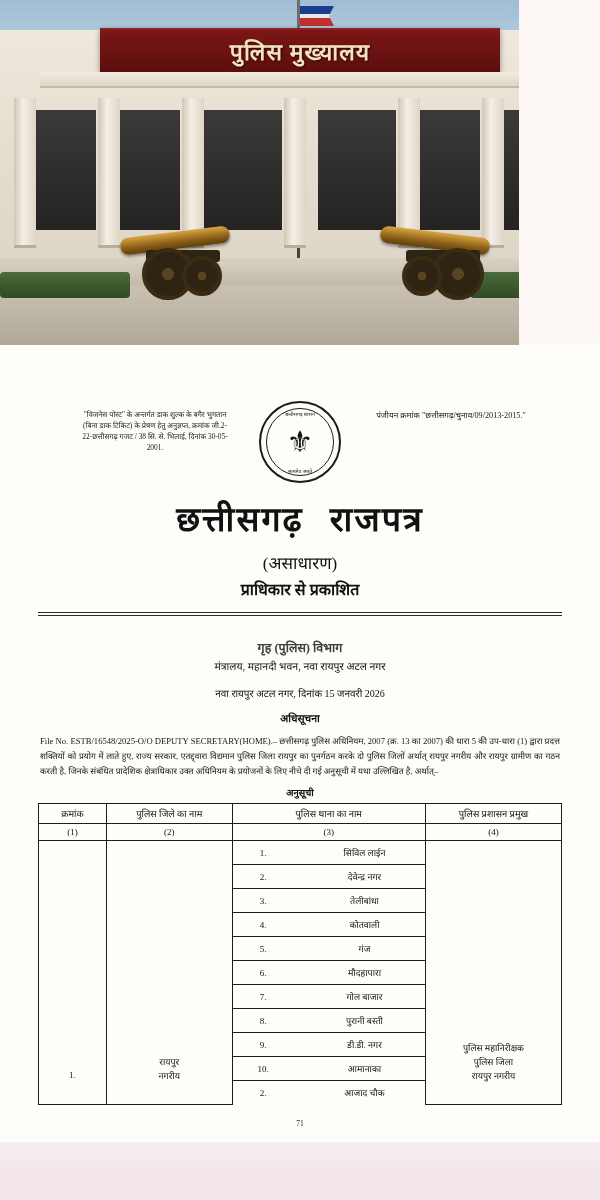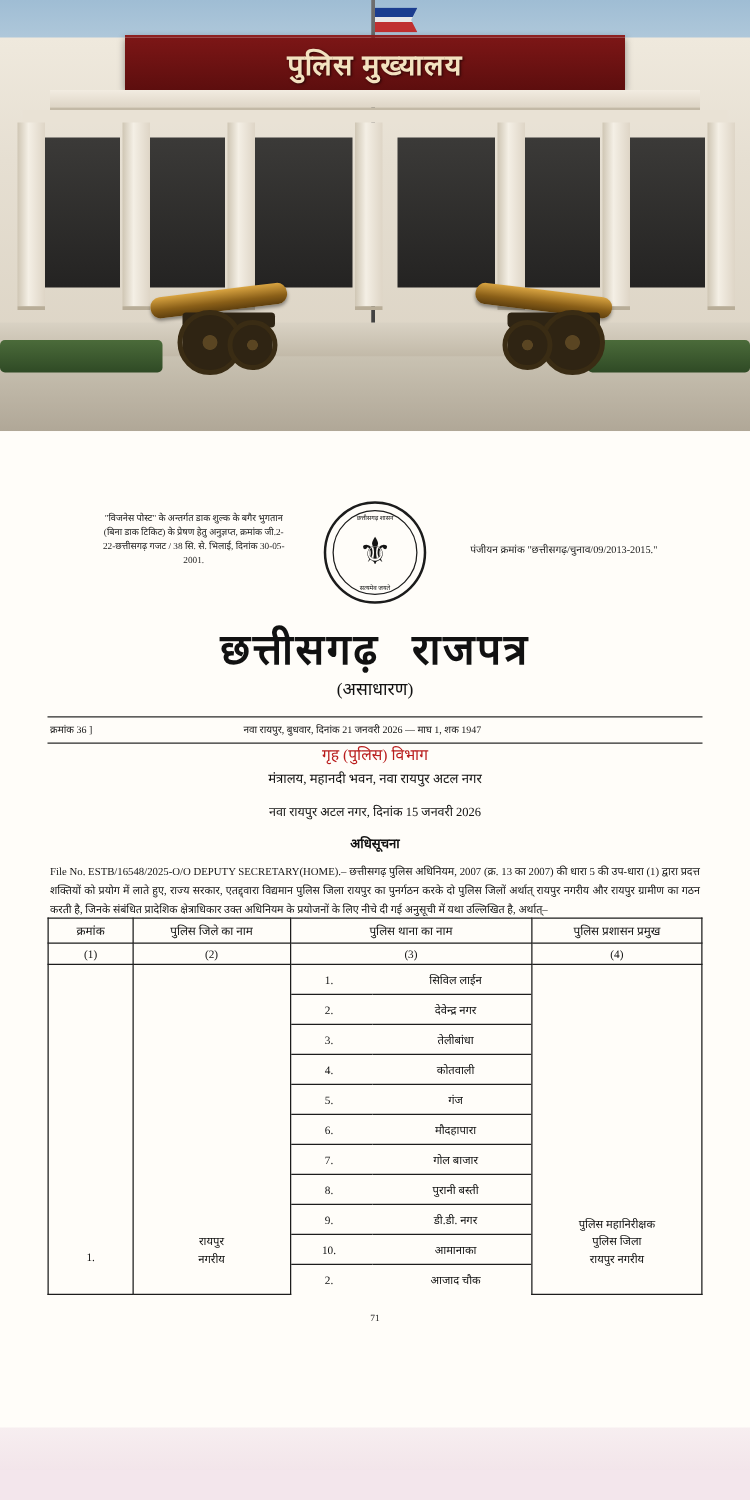--- a/index.html
+++ b/index.html
@@ -12,21 +12,21 @@
   .page {
     position: relative;
     width: 600px; height: 1200px;
     overflow: hidden;
     background: #fdf8f6;
   }
 
   
   .photo {
     position: relative;
-    width: 600px; height: 345px;
+    width: 519px; height: 345px;
     background: linear-gradient(#b9cfe0 0%, #cfdce6 45%, #d8dfe4 60%, #c8c3b8 78%, #b9b2a4 100%);
     overflow: hidden;
   }
   .sky {
     position:absolute; left:0; top:0; width:600px; height:120px;
     background: linear-gradient(#9fbdd4 0%, #c4d6e2 60%, #dbe4e9 100%);
   }
   
   .bldg {
     position: absolute; left: 0; top: 30px; width: 600px; height: 245px;
@@ -120,21 +120,21 @@
     background:#fffdf9;
     padding: 56px 38px 0 38px;
   }
   .hdr-row { position:relative; height:92px; }
   .hdr-left {
     position:absolute; left:42px; top:8px; width:150px;
     font-family:"Liberation Serif", serif;
     font-size:7.4px; line-height:1.5; color:#1a1a1a; text-align:center;
   }
   .hdr-right {
-    position:absolute; right:36px; top:32px; width:150px;
+    position:absolute; right:36px; top:8px; width:150px;
     font-family:"Liberation Serif", serif;
     font-size:8.2px; line-height:1.6; color:#1a1a1a; text-align:center;
   }
   .emblem {
     position:absolute; left:50%; transform:translateX(-50%); top:0;
     width:82px; height:82px; border-radius:50%;
     border:2px solid #1c1c1c;
     background:#fffdf9;
     display:flex; align-items:center; justify-content:center;
   }
@@ -155,37 +155,37 @@
     font-family:"Liberation Serif", serif;
     font-weight:bold;
     font-size:34px;
     letter-spacing:2px;
     color:#111;
     margin-top:2px;
   }
   .title .gap { display:inline-block; width:26px; }
   .sub1 {
     text-align:center; font-family:"Liberation Serif", serif;
-    font-size:14px; color:#111; 
+    font-size:17px; color:#111; margin-top:10px;
   }
   .sub2 {
     text-align:center; font-family:"Liberation Serif", serif;
     font-weight:bold; font-size:16px; color:#111; margin-top:4px;
   }
   .rule { border-top:1px solid #2b2b2b; margin-top:12px; }
   .rule2 { border-top:1px solid #2b2b2b; margin-top:2px; }
   .meta-row {
     display:flex; align-items:center; justify-content:space-between;
     font-family:"Liberation Serif", serif; font-size:8px; color:#151515;
     padding: 3px 2px 4px 2px;
   }
   .meta-center { flex:1; text-align:center; }
   .dept {
     text-align:center; font-family:"Liberation Serif", serif;
-    font-weight:normal; font-size:12.5px; color:#b91c1c; margin-top:0;
+    font-weight:bold; font-size:12.5px; color:#404040; margin-top:23px;
   }
   .dept2 {
     text-align:center; font-family:"Liberation Serif", serif;
     font-size:10.5px; color:#111; margin-top:3px;
   }
   .place {
     text-align:center; font-family:"Liberation Serif", serif;
     font-size:10px; color:#111; margin-top:13px;
   }
   .notif {
@@ -302,39 +302,36 @@
             <div class="emblem-bottom">सत्यमेव जयते</div>
           </div>
         </div>
         <div class="hdr-right">पंजीयन क्रमांक "छत्तीसगढ़/चुनाव/09/2013-2015."</div>
       </div>
 
       <div class="title">
         <span>छत्तीसगढ़</span><span class="gap"></span><span>राजपत्र</span>
       </div>
       <div class="sub1">(असाधारण)</div>
+      <div class="sub2">प्राधिकार से प्रकाशित</div>
 
       <div class="rule"></div>
-      <div class="meta-row">
-        <div>क्रमांक 36 ]</div>
-        <div class="meta-center">नवा रायपुर, बुधवार, दिनांक 21 जनवरी 2026 — माघ 1, शक 1947</div>
-        <div style="width:54px;"></div>
-      </div>
       <div class="rule2"></div>
 
       <div class="dept">गृह (पुलिस) विभाग</div>
       <div class="dept2">मंत्रालय, महानदी भवन, नवा रायपुर अटल नगर</div>
       <div class="place">नवा रायपुर अटल नगर, दिनांक 15 जनवरी 2026</div>
       <div class="notif">अधिसूचना</div>
 
       <div class="body-para">
         <span>File No.  ESTB/16548/2025-O/O DEPUTY SECRETARY(HOME).–</span>
         <span>छत्तीसगढ़ पुलिस अधिनियम, 2007 (क्र. 13 का 2007) की धारा 5 की उप-धारा (1) द्वारा प्रदत्त शक्तियों को प्रयोग में लाते हुए, राज्य सरकार, एतद्द्वारा विद्यमान पुलिस जिला रायपुर का पुनर्गठन करके दो पुलिस जिलों अर्थात् रायपुर नगरीय और रायपुर ग्रामीण का गठन करती है, जिनके संबंधित प्रादेशिक क्षेत्राधिकार उक्त अधिनियम के प्रयोजनों के लिए नीचे दी गई अनुसूची में यथा उल्लिखित है, अर्थात्–</span>
       </div>
 
+      <div class="annex">अनुसूची</div>
 
       <table class="gz">
         <thead>
           <tr>
             <th class="col1">क्रमांक</th>
             <th class="col2">पुलिस जिले का नाम</th>
             <th class="col3">पुलिस थाना का नाम</th>
             <th class="col4">पुलिस प्रशासन प्रमुख</th>
           </tr>
           <tr class="numrow">

